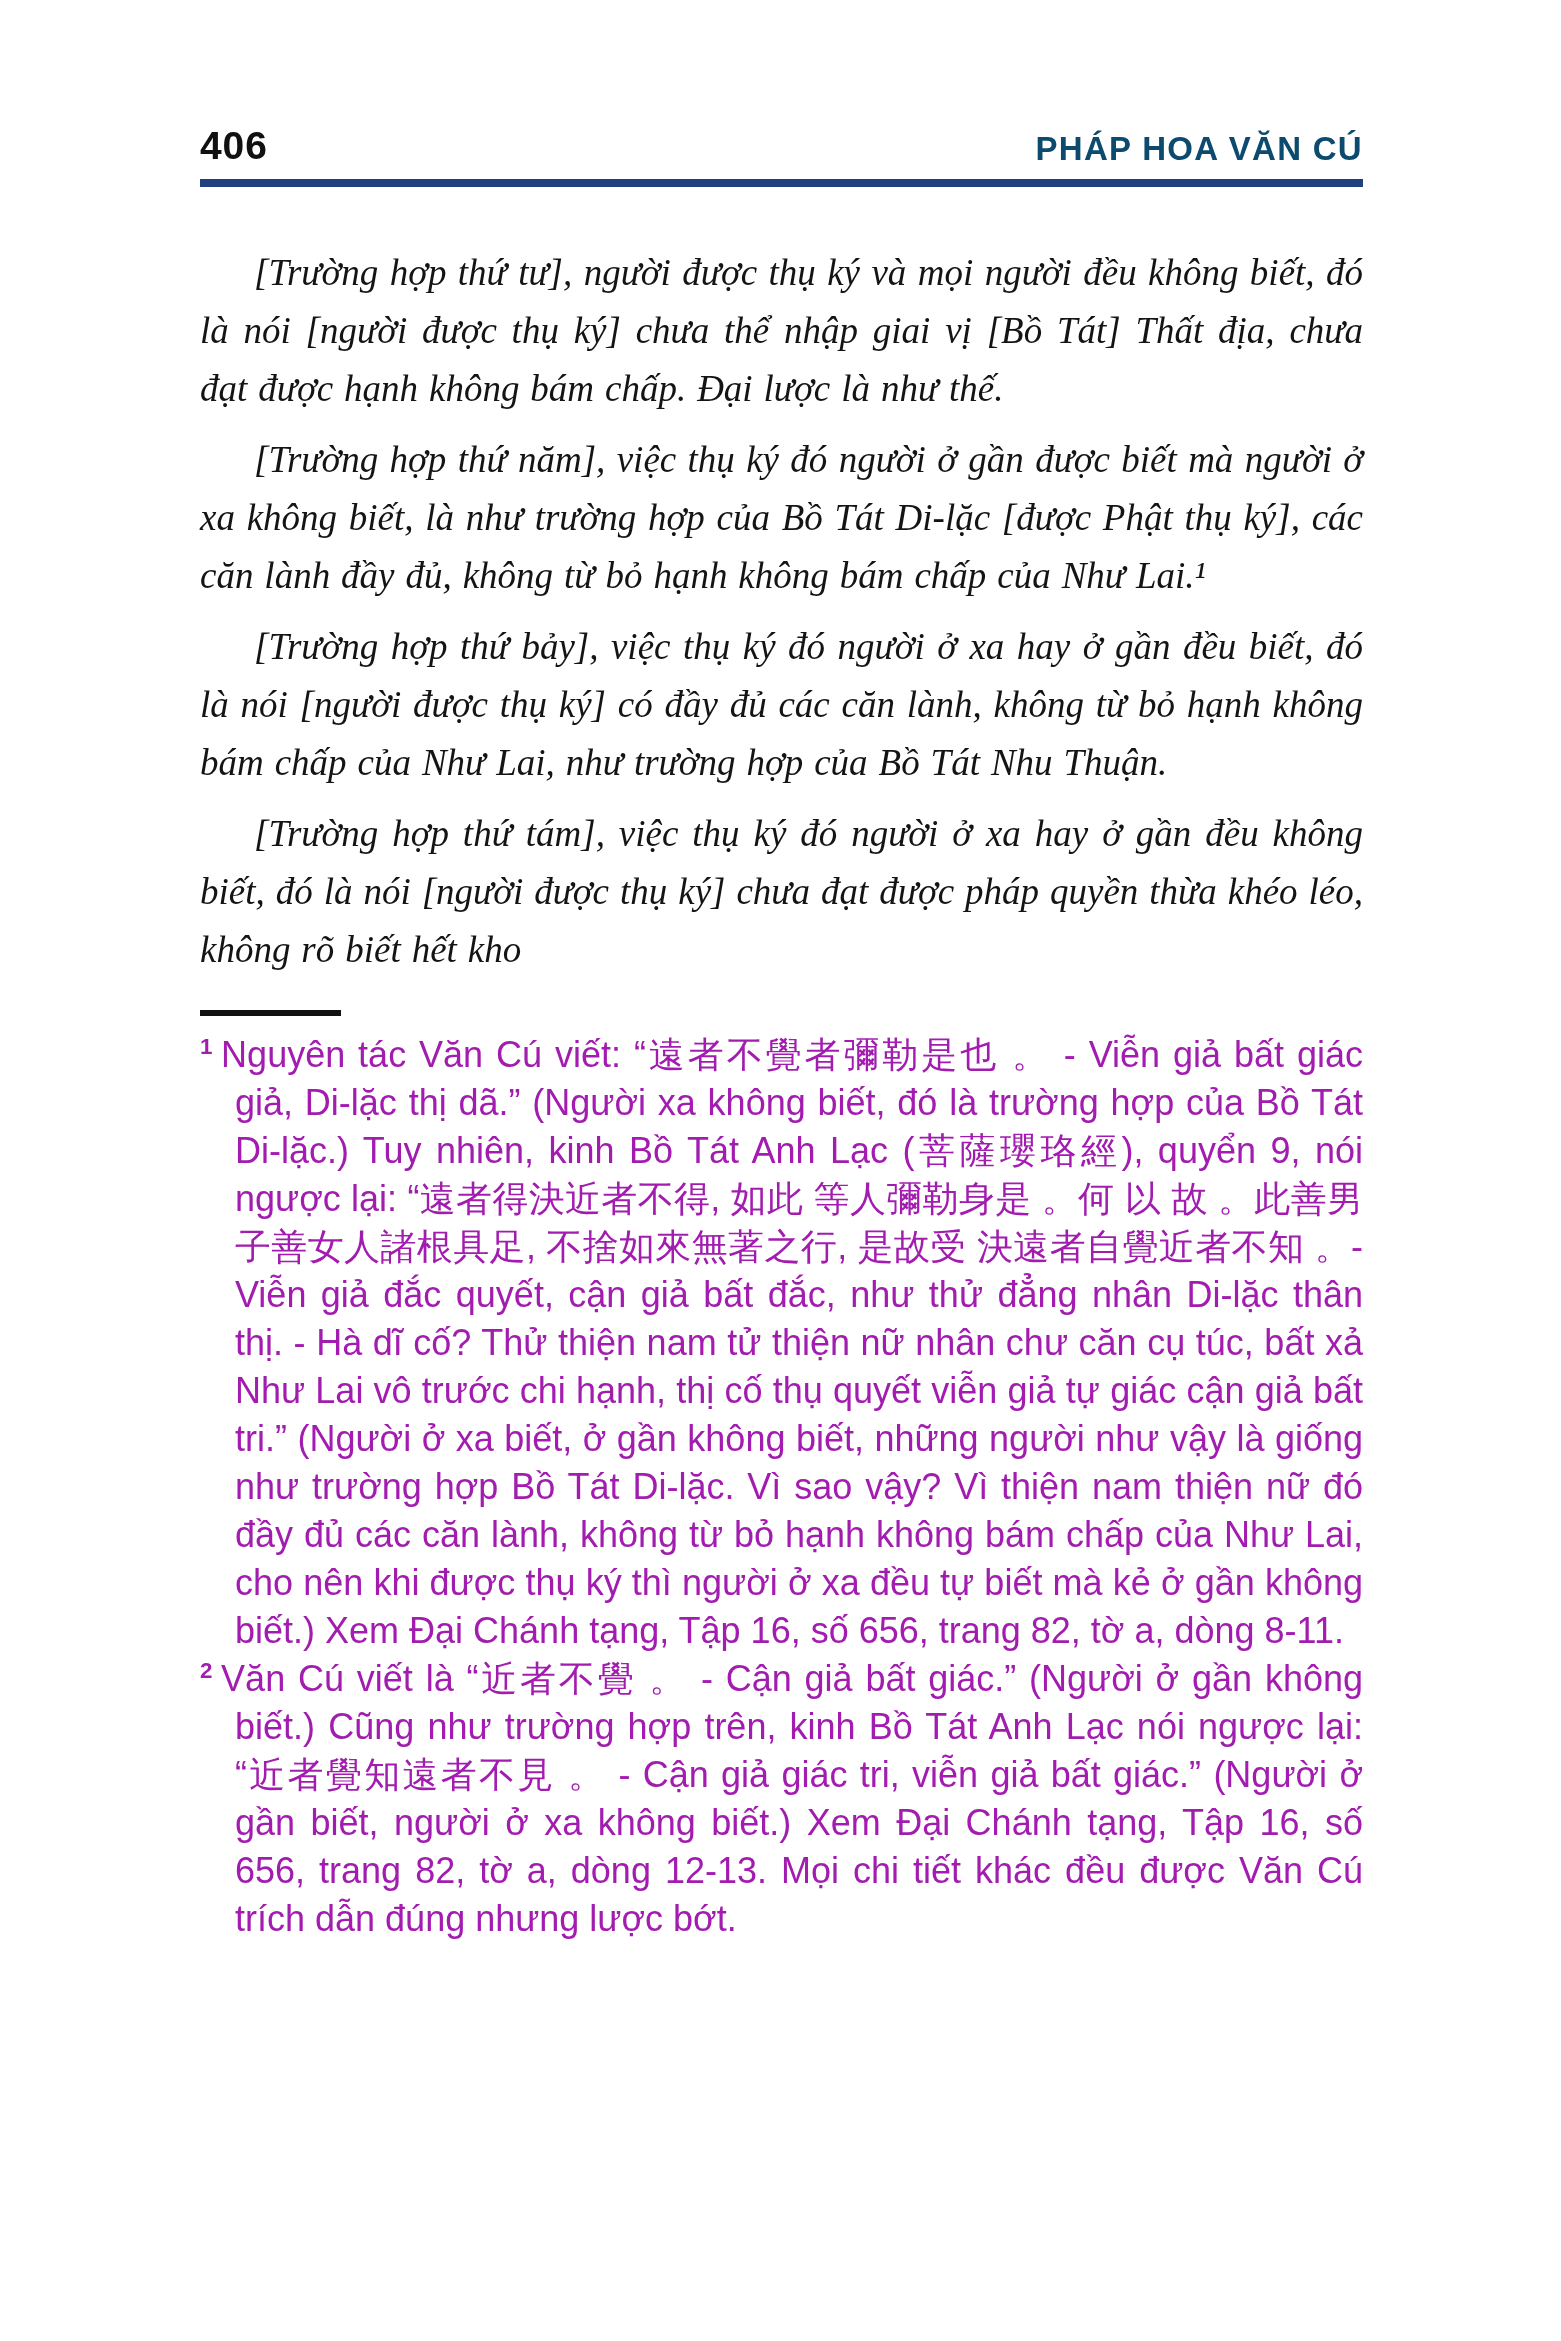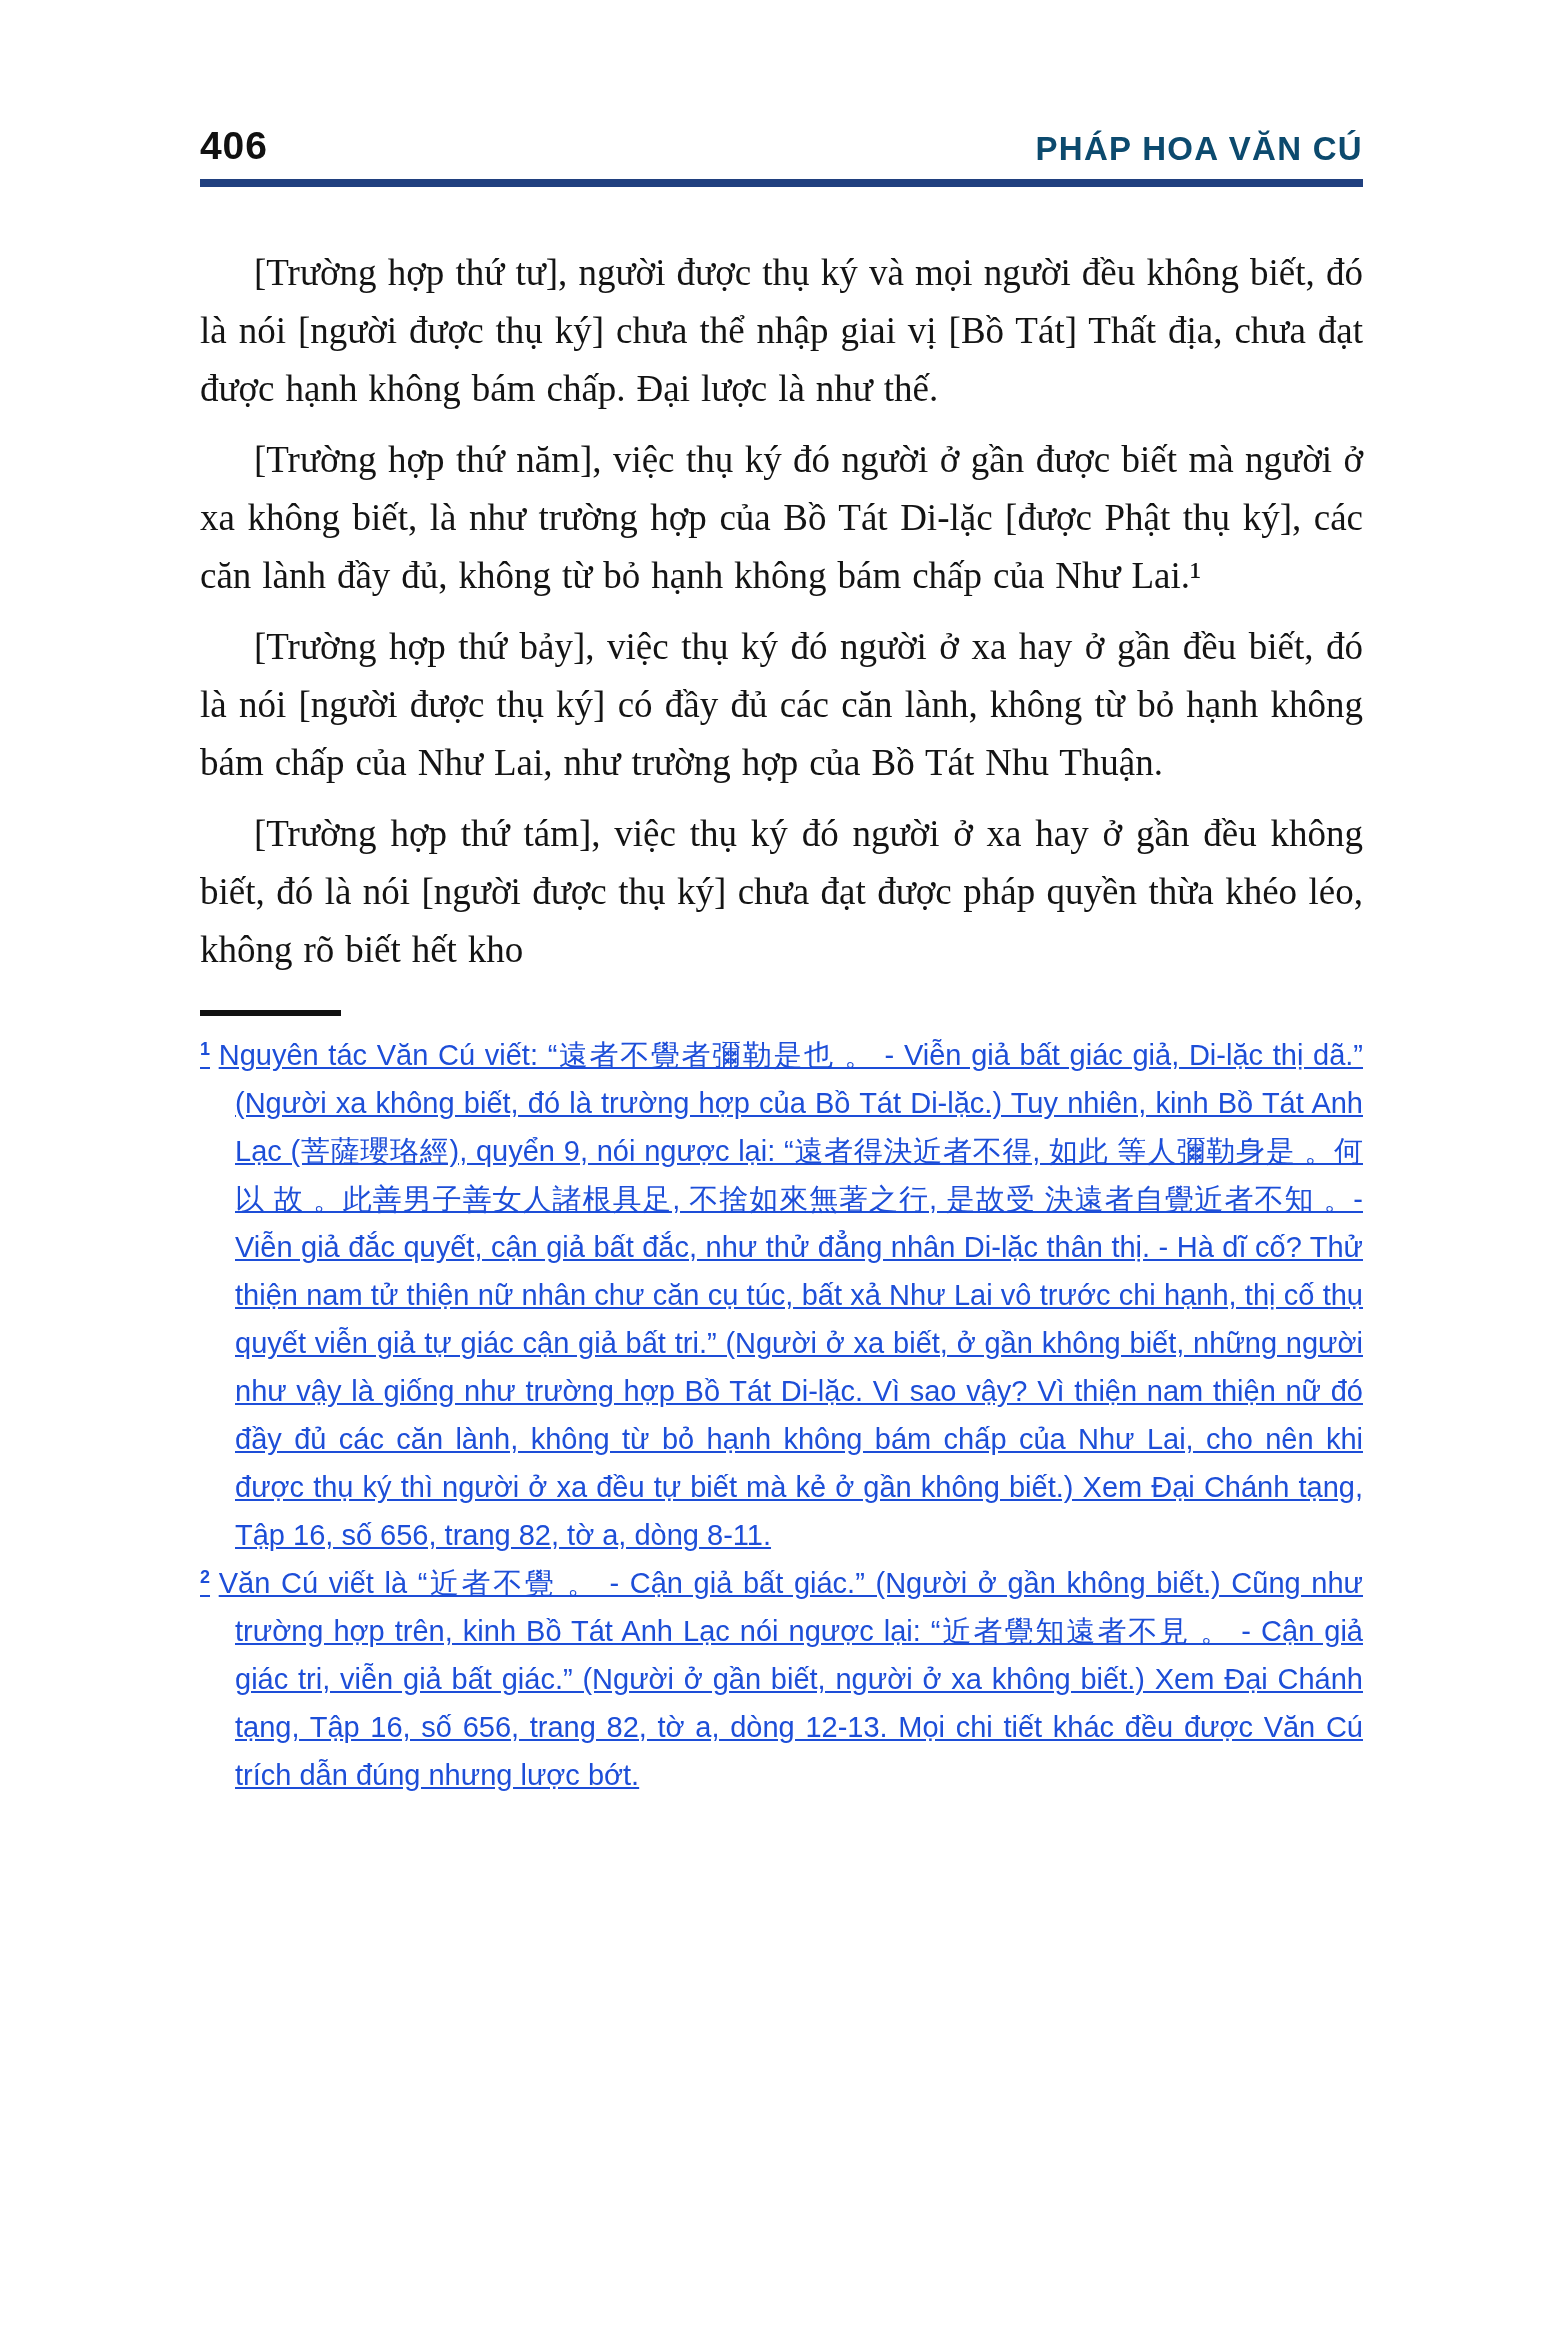--- a/index.html
+++ b/index.html
@@ -47,35 +47,35 @@
   .body-text{
     margin-top:57px;
   }
   .body-text p{
     margin:0 0 13px 0;
     font-size:37px;
     line-height:58px;
     text-align:justify;
     text-indent:54px;
     word-spacing:1.7px;
+    font-style:italic;
   }
   
   .footnote-rule{
     margin:31px 0 15.6px 0;
     width:141px;
     height:6px;
     border:none;
     background:#111111;
   }
   .footnotes{
     font-family:"Liberation Sans", sans-serif;
-    font-size:29px;
+    font-size:36px;
     line-height:48px;
-    color:#1d4ed8;
-    text-decoration:underline;
+    color:#a21caf;
   }
   .footnote{
     margin:0;
     padding-left:35px;
     text-indent:-35px;
     text-align:justify;
   }
   .fn-marker{
     font-weight:bold;
     font-size:0.62em;

